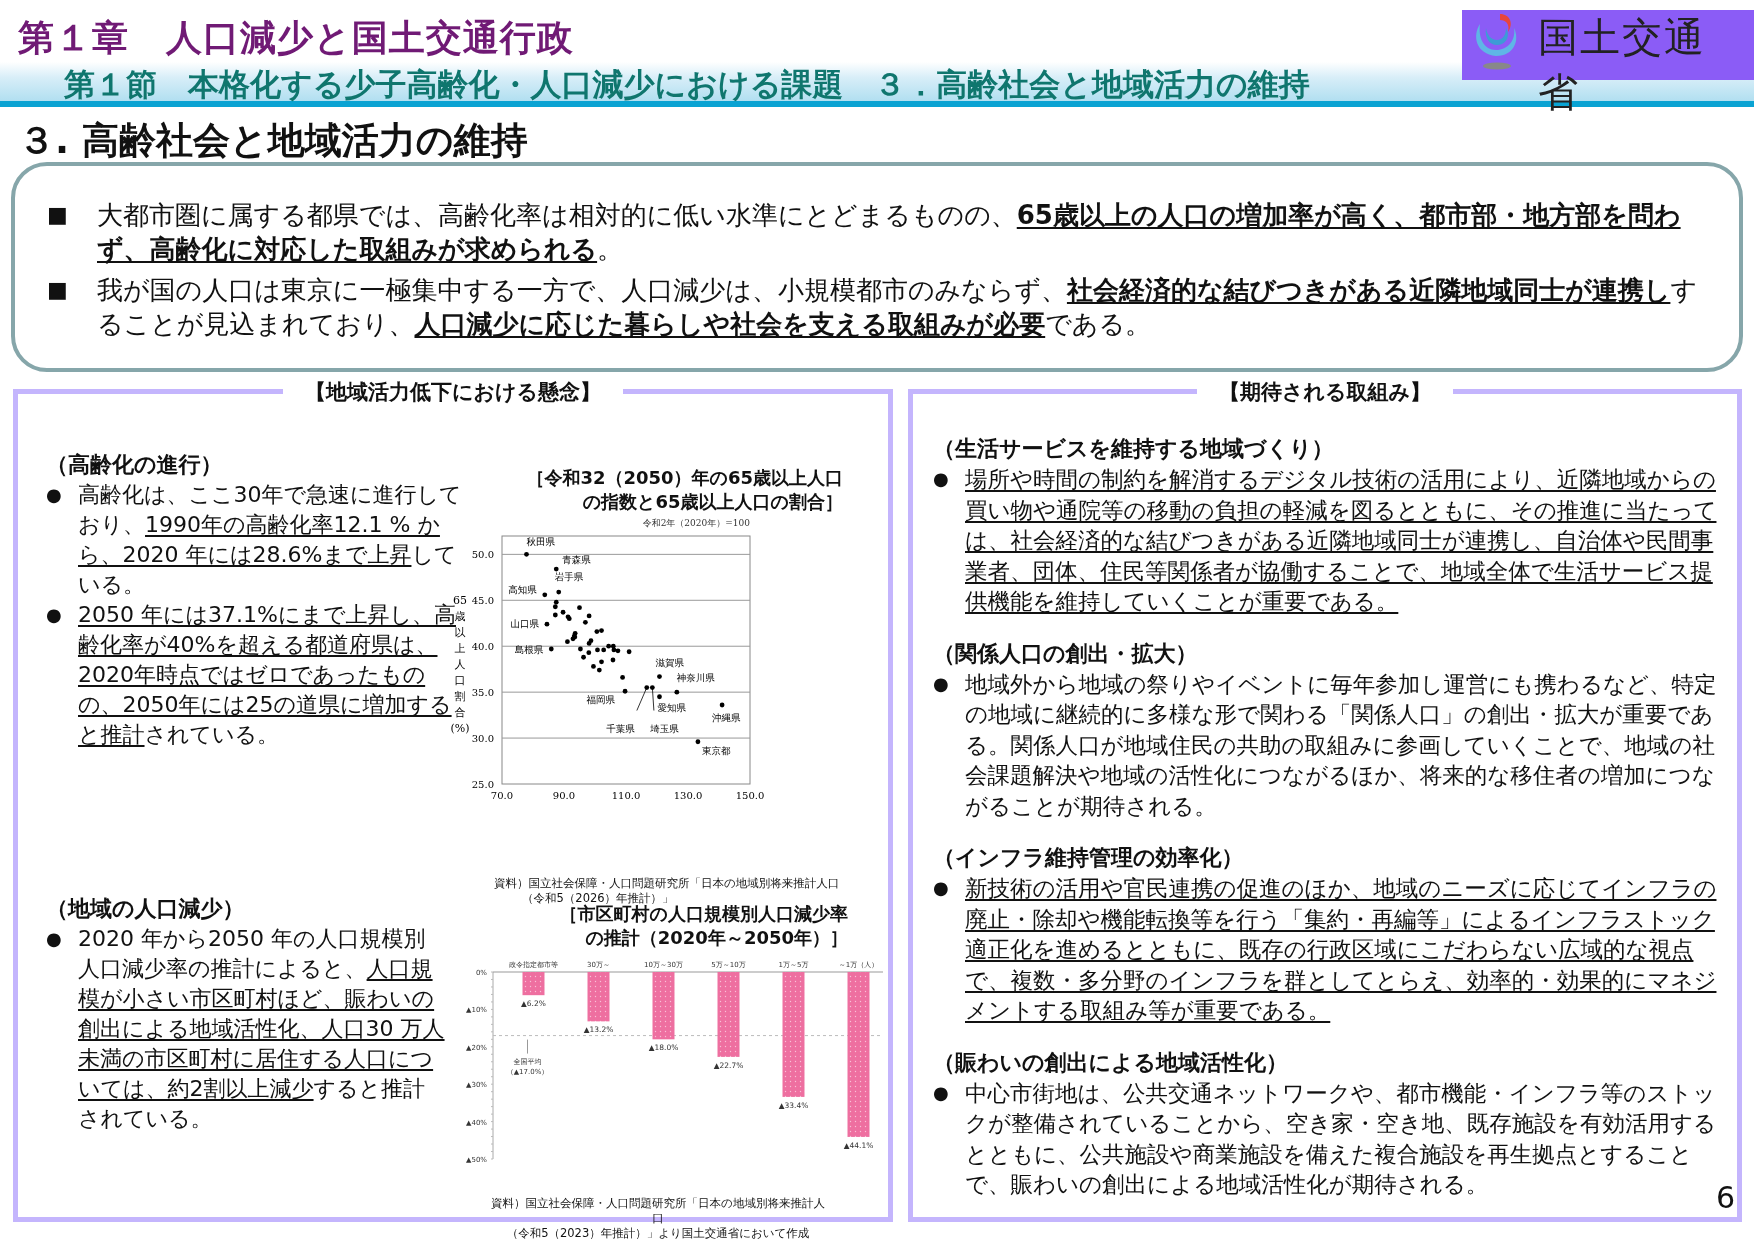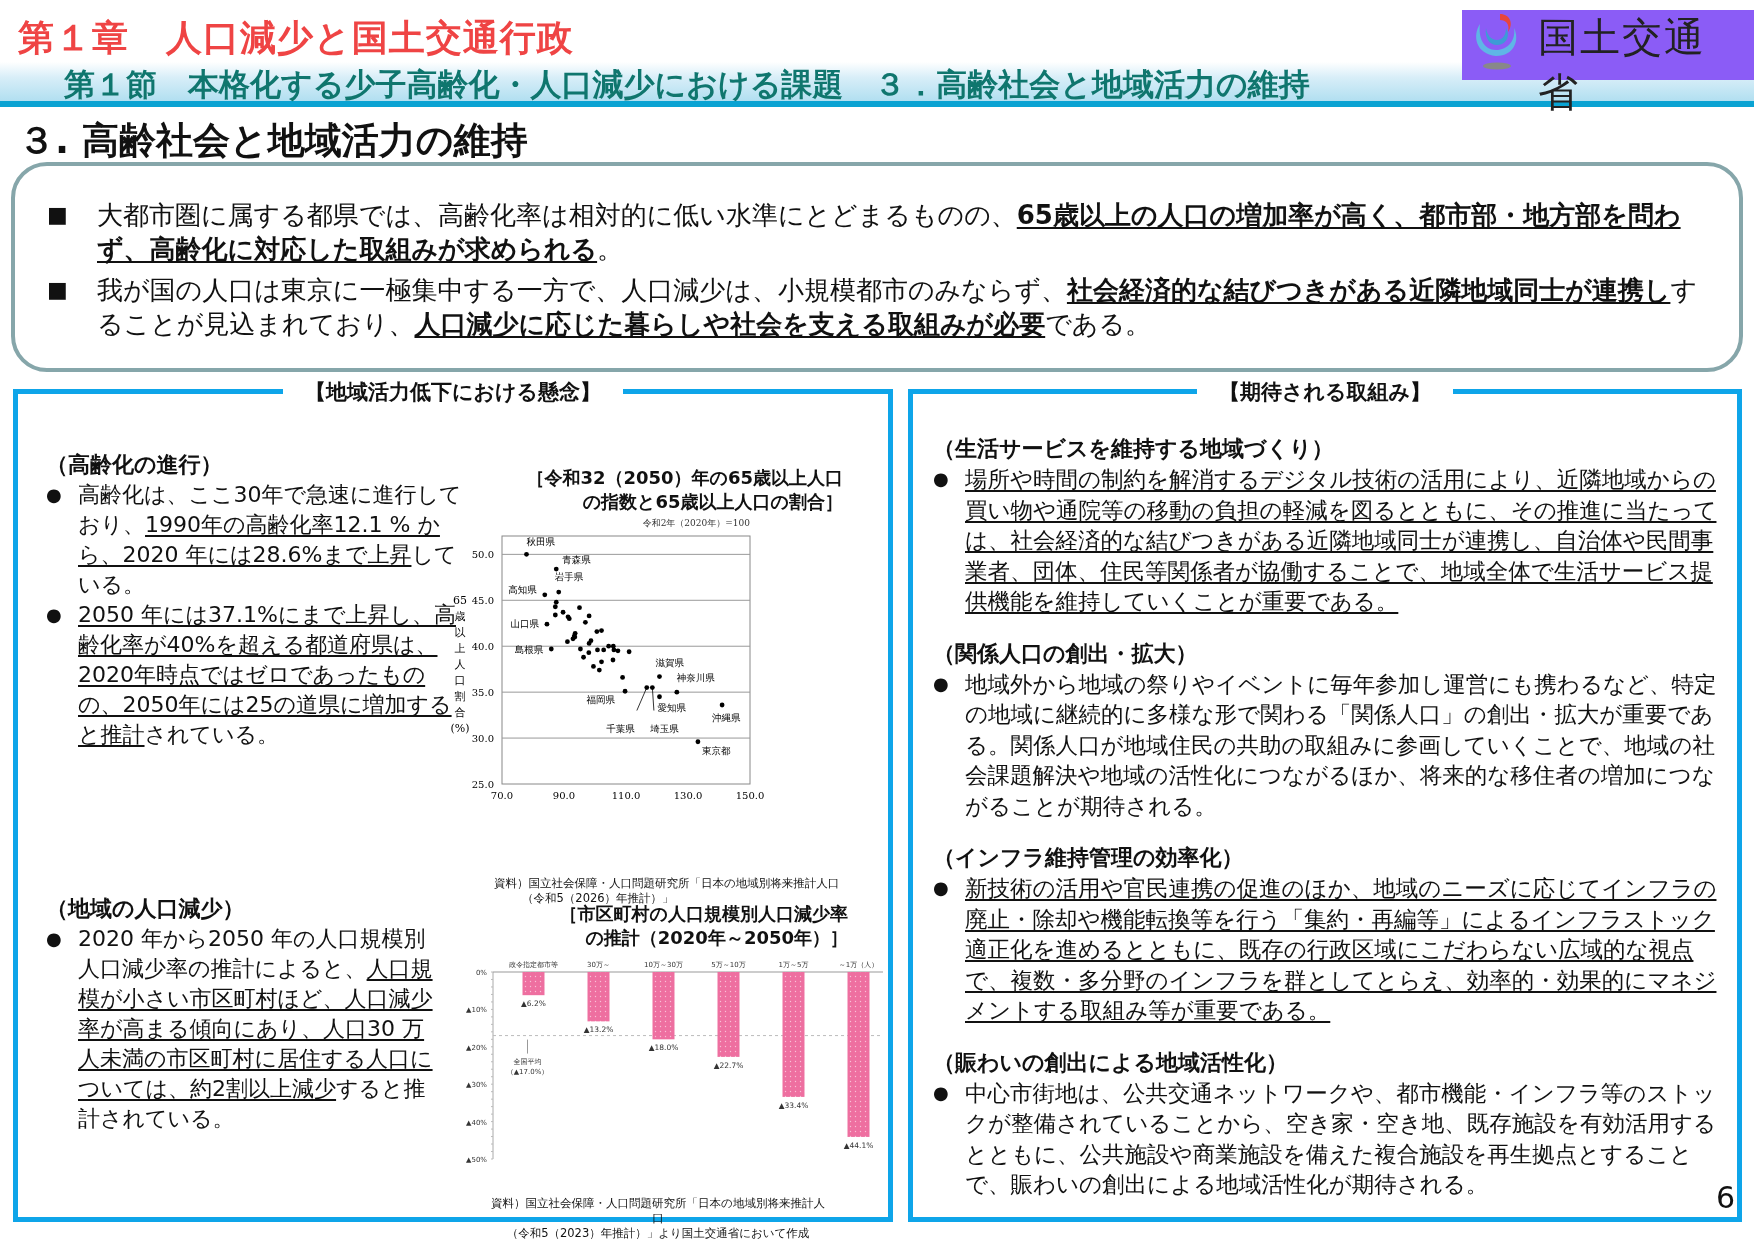--- a/index.html
+++ b/index.html
@@ -3,37 +3,37 @@
 <meta charset="utf-8">
 <style>
   * { box-sizing: border-box; margin: 0; padding: 0; }
   html, body { width: 1754px; height: 1241px; background: #ffffff; overflow: hidden; }
   body { position: relative; font-family: "DejaVu Sans", "Liberation Sans", sans-serif; color: #111; }
 
   
   .hdr-band { position: absolute; left: 0; top: 62px; width: 1754px; height: 44px;
     background: linear-gradient(to bottom, #ffffff 0%, #d8eef8 35%, #a9dcef 100%); }
   .hdr-line { position: absolute; left: 0; top: 101px; width: 1754px; height: 6px; background: #0aa3d3; }
-  .chapter { position: absolute; left: 18px; top: 14px; font-size: 36px; font-weight: bold; color: #ef4444; letter-spacing: 1px; white-space: nowrap; }
+  .chapter { position: absolute; left: 18px; top: 14px; font-size: 36px; font-weight: bold; color: #701a75; letter-spacing: 1px; white-space: nowrap; }
   .section { position: absolute; left: 64px; top: 64px; font-size: 31px; font-weight: bold; color: #0f766e; white-space: nowrap; }
   .logo { position: absolute; left: 1462px; top: 10px; height: 70px; display: flex; align-items: flex-start; gap: 14px; background: #8b5cf6; padding: 0 8px; }
   .logo-mark { width: 54px; height: 62px; position: relative; }
   .logo-text { font-size: 40px; color: #222; letter-spacing: 2px; }
 
   .page-title { position: absolute; left: 18px; top: 116px; font-size: 37px; font-weight: bold; color: #111; white-space: nowrap; }
 
   
   .summary { position: absolute; left: 11px; top: 162px; width: 1732px; height: 210px;
     border: 4px solid #86a6aa; border-radius: 36px; background: #fff; padding: 32px 28px 0 32px; }
   .sum-item { display: flex; font-size: 26px; line-height: 34px; margin-bottom: 7px; }
   .sum-bullet { width: 50px; flex: none; font-size: 22px; line-height: 34px; }
   .sum-text u { text-decoration: underline; text-underline-offset: 3px; font-weight: bold; }
 
   
-  .panel { position: absolute; border: 5px solid #0ea5e9; background: #fff; }
+  .panel { position: absolute; border: 5px solid #c4b5fd; background: #fff; }
   .panel-left { left: 13px; top: 389px; width: 880px; height: 833px; }
   .panel-right { left: 908px; top: 389px; width: 834px; height: 833px; }
   .panel-head { position: absolute; top: -22px; left: 0; right: 0; text-align: center; }
   .panel-head span { display: inline-block; background: #fff; padding: 0 22px; font-size: 21px; font-weight: bold; line-height: 40px; }
 
   .sub-h { font-size: 22px; font-weight: bold; line-height: 30px; }
   .bul { display: flex; font-size: 22px; line-height: 30px; }
   .bul .dot { width: 32px; flex: none; font-size: 18px; }
   .bul u { text-underline-offset: 3px; }
 
@@ -100,21 +100,21 @@
     <div class="bul">
       <span class="dot">●</span>
       <span><u>2050 年には37.1%にまで上昇し、高齢化率が40%を超える都道府県は、2020年時点ではゼロであったものの、2050年には25の道県に増加すると推計</u><span>されている。</span></span>
     </div>
   </div>
 
   <div class="left-block2">
     <div class="sub-h">（地域の人口減少）</div>
     <div class="bul">
       <span class="dot">●</span>
-      <span><span>2020 年から2050 年の人口規模別人口減少率の推計によると、</span><u>人口規模が小さい市区町村ほど、人口減少率が高まる傾向にあり、人口30 万人未満の市区町村に居住する人口については、約2割以上減少</u><span>すると推計されている。</span></span>
+      <span><span>2020 年から2050 年の人口規模別人口減少率の推計によると、</span><u>人口規模が小さい市区町村ほど、賑わいの創出による地域活性化、人口30 万人未満の市区町村に居住する人口については、約2割以上減少</u><span>すると推計されている。</span></span>
     </div>
   </div>
 
   <div class="chart-title" style="left:465px; top:72px; width:360px;">
     <div>［令和32（2050）年の65歳以上人口</div>
     <div>の指数と65歳以上人口の割合］</div>
   </div>
   <svg id="scatter" style="position:absolute; left:420px; top:120px;" width="420" height="290">
       <text x="312" y="12" font-size="9" text-anchor="end" fill="#333">令和2年（2020年）=100</text>
       <rect x="64" y="22" width="248" height="248" fill="none" stroke="#888" stroke-width="1"></rect>

